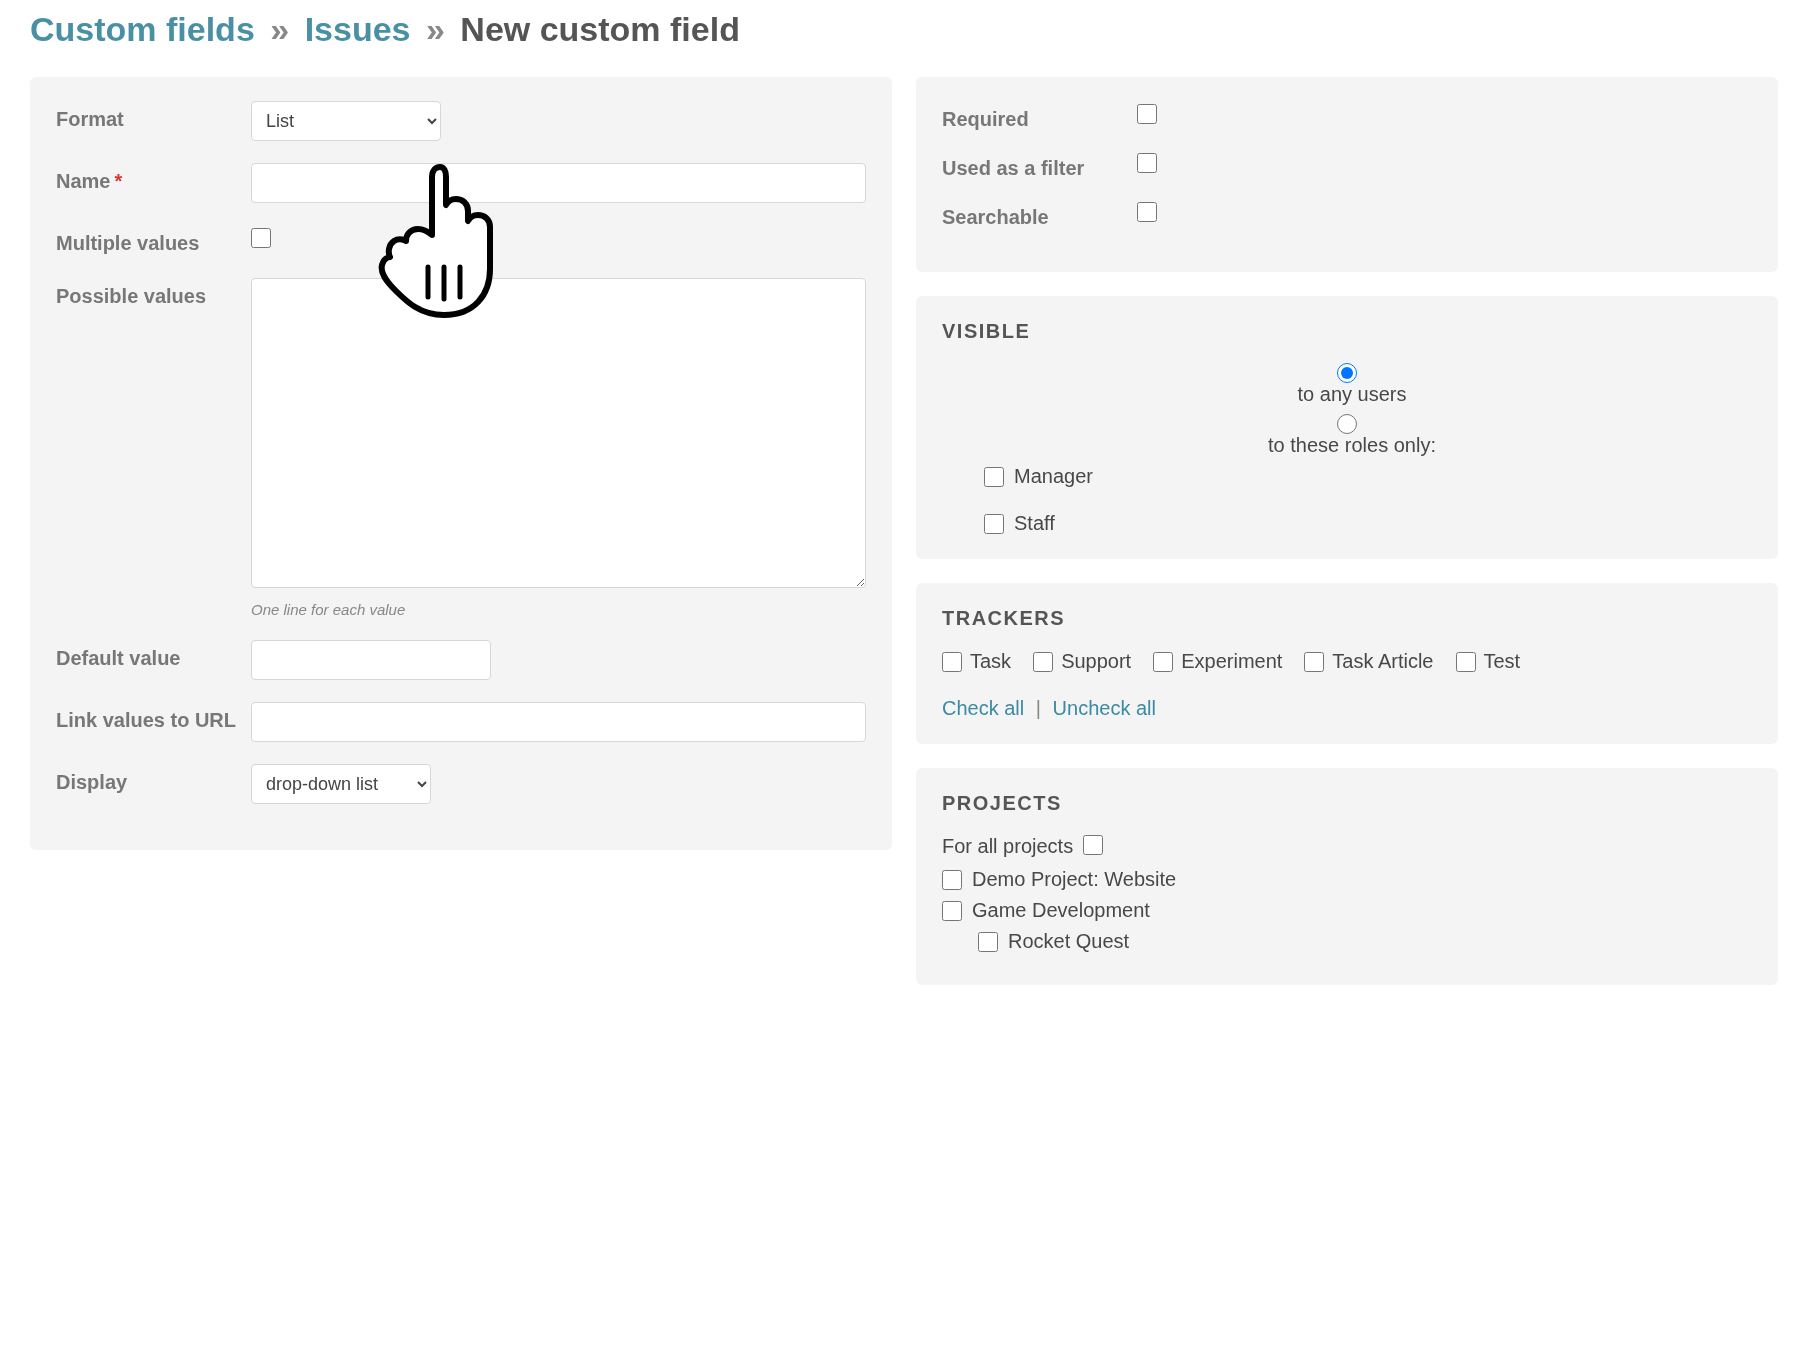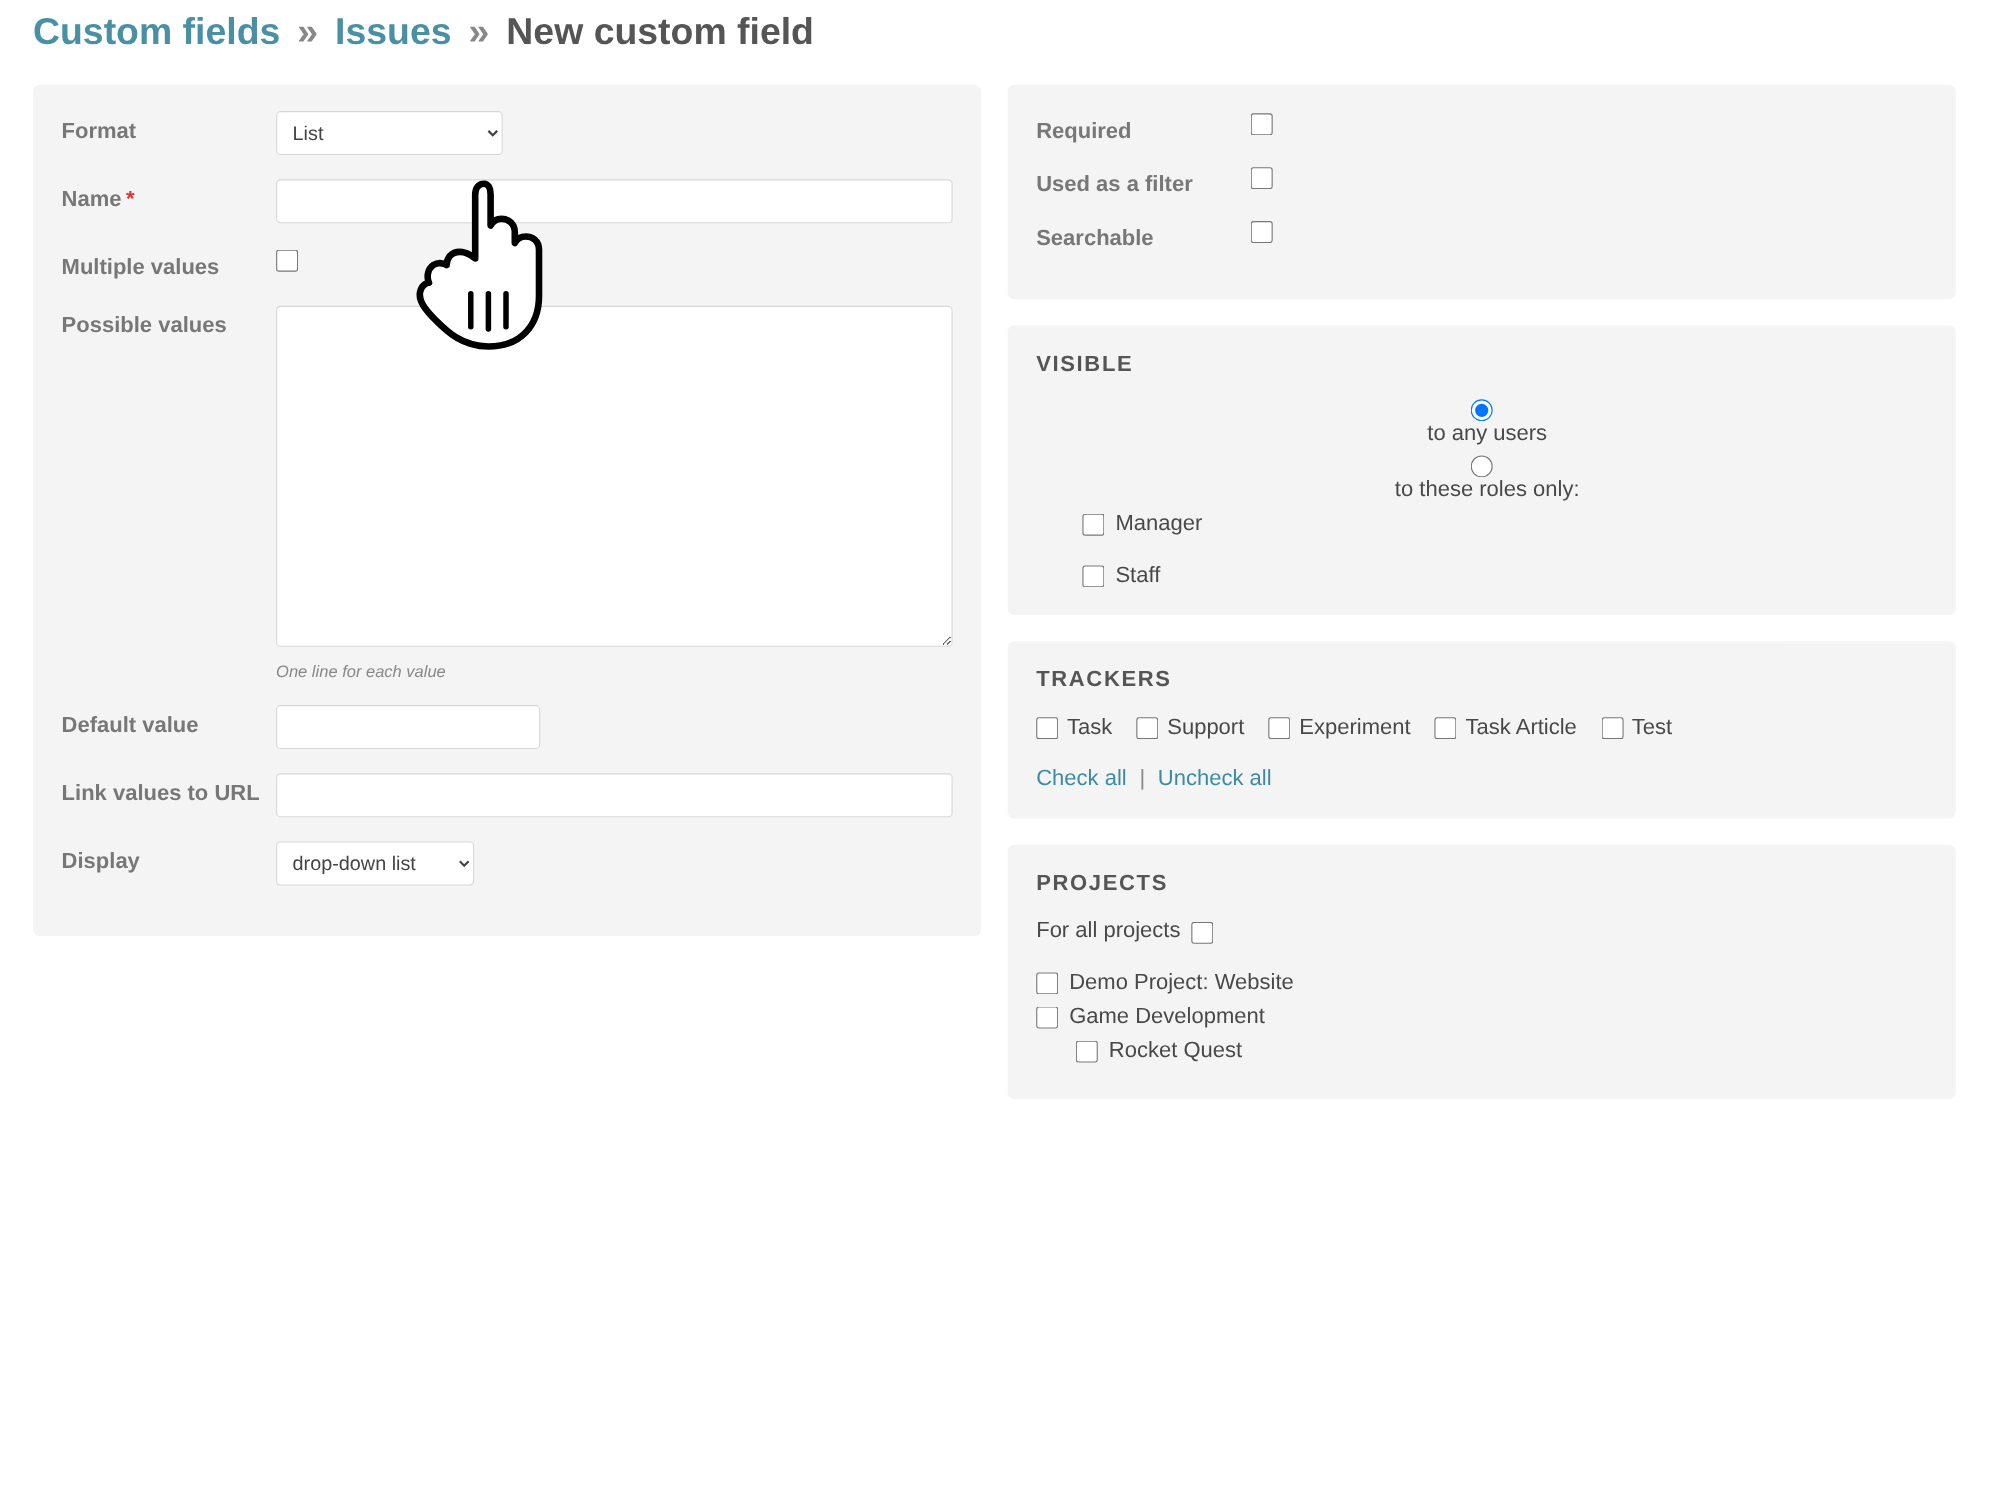--- a/index.html
+++ b/index.html
@@ -44,21 +44,21 @@
   .ctl { flex: 1 1 auto; }
   select, input[type=text], textarea {
     font-family: inherit;
     font-size: 18px;
     padding: 6px 10px;
     border: 1px solid #d7d7d7;
     border-radius: 4px;
     background: #fff;
     color: #444;
   }
-  select { width: 206px; height: 40px; -webkit-appearance: menulist; appearance: menulist; }
+  select { width: 190px; height: 40px; -webkit-appearance: menulist; appearance: menulist; }
   .sel-wide { width: 180px; }
   .input-full { width: 100%; height: 40px; }
   .input-med { width: 240px; height: 40px; }
   textarea.short { width: 100%; height: 150px; resize: both; }
   textarea.tall  { width: 100%; height: 310px; resize: both; }
   .hint { color: #888; font-style: italic; font-size: 15px; padding-top: 8px; }
   input[type=checkbox].big, input[type=radio].big {
     width: 20px; height: 20px; margin: 0; vertical-align: middle;
   }
   .check-line { display: flex; align-items: center; margin-bottom: 24px; }
@@ -72,21 +72,21 @@
     margin-bottom: 20px;
   }
   .radio-line { display: flex; align-items: center; margin-bottom: 8px; flex-direction: column; }
   .radio-line label { margin-left: 10px; font-size: 20px; color: #484848; }
   .role-list { margin-left: 42px; }
   .tracker-list { display: flex; flex-wrap: wrap; gap: 22px; margin-bottom: 24px; }
   .tracker-item { display: flex; align-items: center; }
   .tracker-item label { margin-left: 8px; font-size: 20px; color: #484848; }
   .linkish { color: #3b8aa3; cursor: pointer; font-size: 20px; }
   .divider { color: #888; padding: 0 6px; }
-  .project-all { display: flex; align-items: flex-end; margin-bottom: 24px; }
+  .project-all { display: flex; align-items: flex-start; margin-bottom: 10px; }
   .project-all span { margin-right: 10px; font-size: 20px; color: #484848; }
   .project-tree .node { display: flex; align-items: center; margin-bottom: 8px; }
   .project-tree .node label { margin-left: 10px; font-size: 20px; color: #484848; }
   .indent-1 { margin-left: 36px; }
   
   .hand-cursor {
     position: absolute;
     top: 80px; left: 340px;
     pointer-events: none;
     width: 150px; height: 180px;

